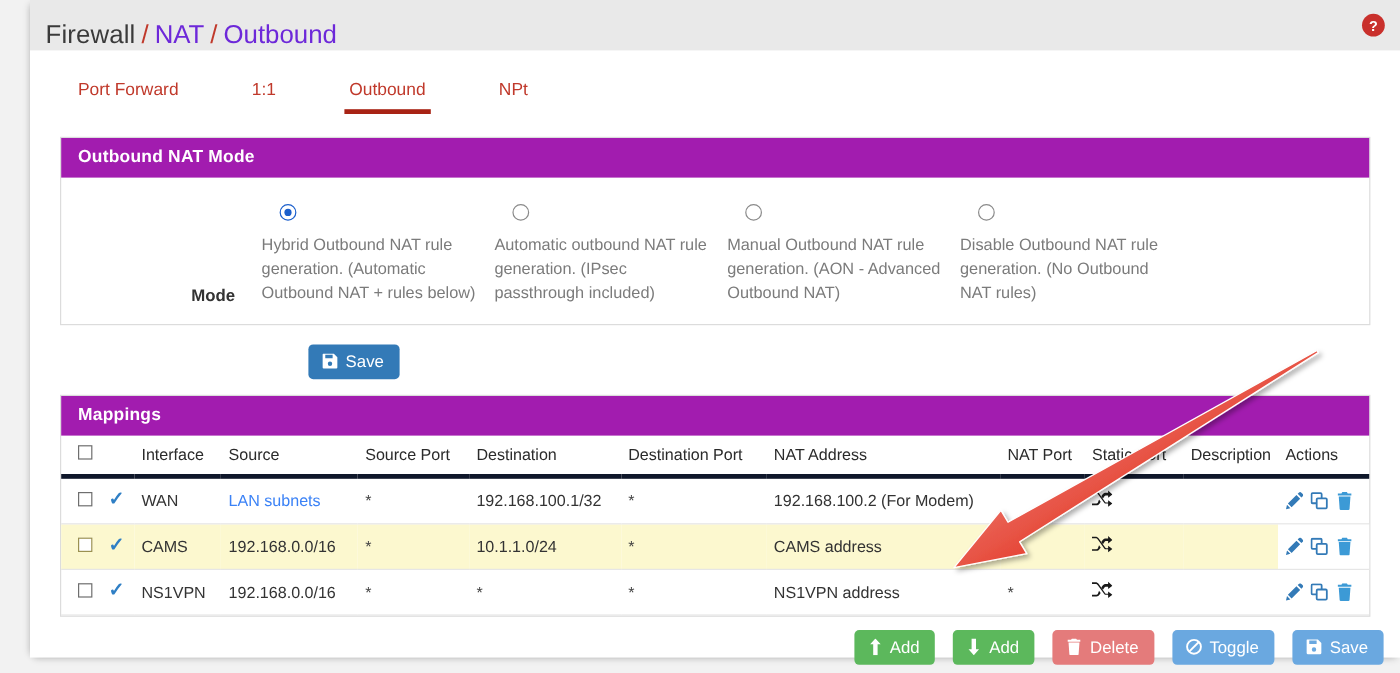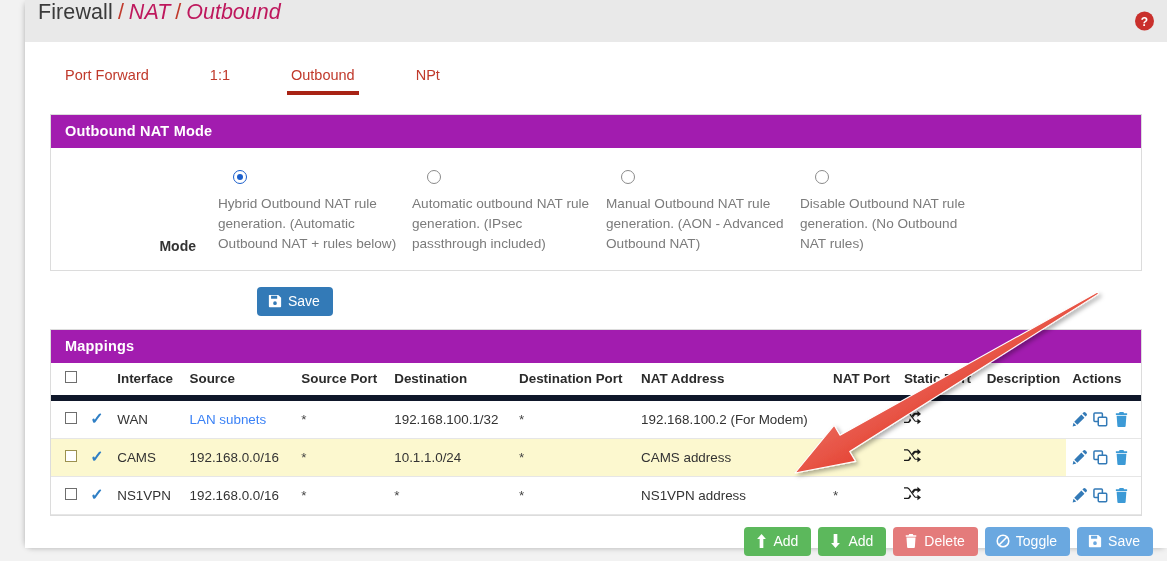--- a/index.html
+++ b/index.html
@@ -19,39 +19,38 @@
     width: 1142px; height: 548px;
     background: #ffffff;
     box-shadow: -3px 0 6px -3px rgba(0,0,0,0.22), 0 3px 6px -3px rgba(0,0,0,0.22);
   }
 
   
   .crumb-bar {
     height: 42px;
     background: #e9e9e9;
     display: flex;
-    align-items: flex-start;
+    align-items: flex-end;
     padding: 0 14px 0 13px;
     position: relative;
   }
   .crumb-title {
     font-size: 21.5px;
     color: #3a3a3a;
     letter-spacing: 0.1px;
   }
   .crumb-sep {
     font-size: 21.5px;
     color: #c0392b;
     margin: 0 5px;
   }
   .crumb-link {
     font-size: 21.5px;
-    color: #be185d;
-    cursor: pointer;
-    font-style: italic;
+    color: #6d28d9;
+    cursor: pointer;
   }
   .help-icon {
     position: absolute;
     right: 13px; top: 50%;
     transform: translateY(-50%);
     width: 19px; height: 19px;
     border-radius: 50%;
     background: #c9302c;
     color: #fff;
     font-size: 12px;
@@ -171,25 +170,25 @@
   .btn-primary { background: #337ab7; }
   .btn-success { background: #5cb85c; }
   .btn-danger  { background: #e47b7b; }
   .btn-info    { background: #6aa8e0; }
   .btn svg { display: block; }
 
   
   .tbl { width: 100%; border-collapse: collapse; }
   .tbl th {
     font-size: 13.4px;
-    font-weight: bold;
+    font-weight: normal;
     color: #2b2b2b;
     text-align: left;
     padding: 8px 6px 9px 6px;
-    border-bottom: 6px solid #0f172a;
+    border-bottom: 4px solid #0f172a;
     white-space: nowrap;
   }
   .tbl td {
     font-size: 13.4px;
     color: #333;
     padding: 9px 6px 10px 6px;
     border-bottom: 1px solid #e6e6e6;
     white-space: nowrap;
     vertical-align: middle;
   }
@@ -218,21 +217,21 @@
   .tick { color: #2f7fc5; font-size: 16px; font-weight: bold; line-height: 1; }
   .lnk { color: #3b82f6; cursor: pointer; }
   .star { color: #444; }
   .act-icons { display: flex; gap: 6px; align-items: center; }
   .act-icons span { cursor: pointer; line-height: 0; }
 
   
   .btn-row {
     display: flex;
     justify-content: flex-end;
-    gap: 7px;
+    gap: 15px;
     padding: 11px 14px 0 0;
   }
 
   
   .arrow-svg {
     position: absolute;
     left: 0; top: 0;
     width: 1167px; height: 561px;
     pointer-events: none;
   }

